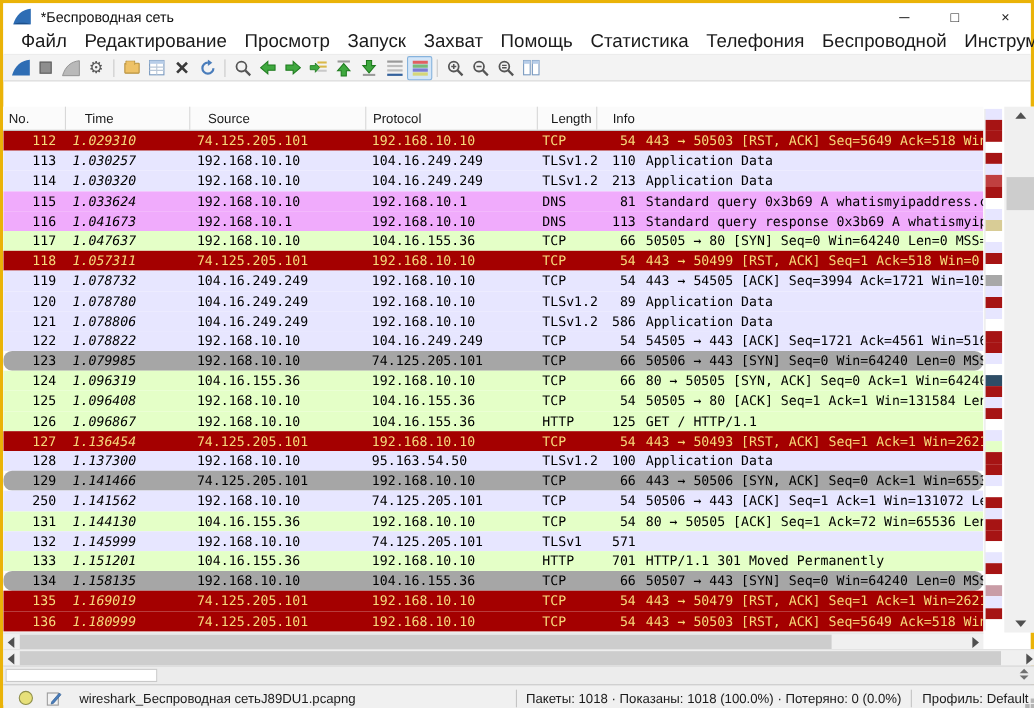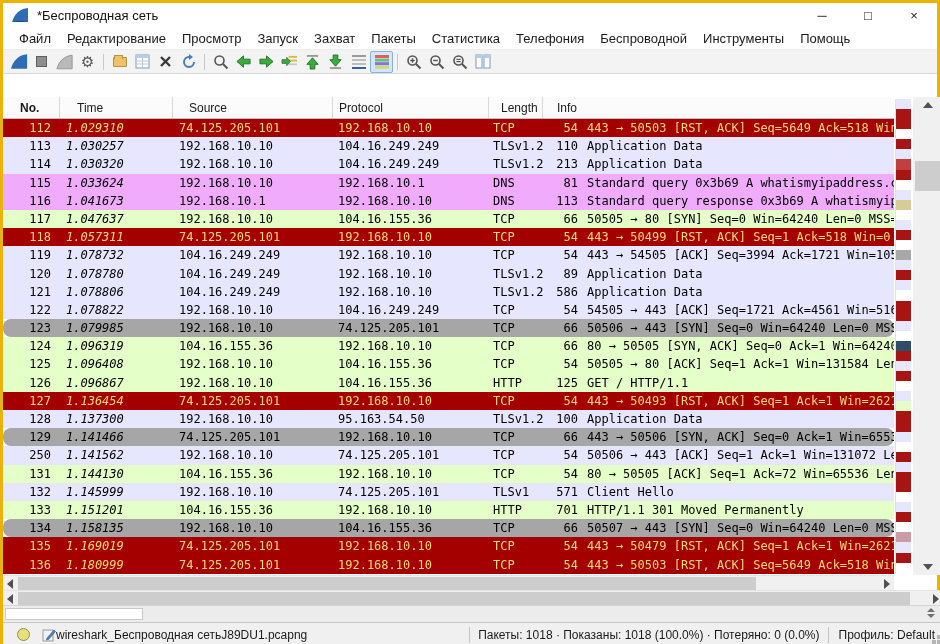--- a/index.html
+++ b/index.html
@@ -9,21 +9,21 @@
 
   
   .titlebar { position:absolute; left:0; top:0; right:0; height:24px; background:#fff; display:flex; align-items:center; }
   .title-icon { width:18px; height:16px; margin-left:8px; }
   .title-text { font-size:13px; color:#101010; margin-left:8px; flex:1; }
   .win-btns { display:flex; height:24px; }
   .win-btn { width:46px; height:24px; display:flex; align-items:center; justify-content:center; font-size:13px; color:#222; }
 
   
   .menubar { position:absolute; left:0; top:24px; right:0; height:23px; background:#fff; display:flex; align-items:center; padding-left:8px; border-bottom:1px solid #ececec; }
-  .menu-item { font-size:13px; color:#1a1a1a; padding:0 8px; }
+  .menu-item { font-size:17px; color:#1a1a1a; padding:0 8px; }
 
   
   .toolbar { position:absolute; left:0; top:47px; right:0; height:24px; background:#f3f3f3; border-bottom:1px solid #d9d9d9; display:flex; align-items:center; padding-left:4px; }
   .tbtn { width:23px; height:22px; display:flex; align-items:center; justify-content:center; position:relative; }
   .tbtn.pressed { background:#d4e6f8; border:1px solid #86b3dd; border-radius:2px; }
   .tsep { width:1px; height:16px; background:#c9c9c9; margin:0 4px; }
   .glyph { font-size:15px; color:#555; line-height:1; }
   .sq-stop { width:11px; height:11px; background:#8e8e8e; border:1px solid #606060; }
   .folder { width:14px; height:10px; background:#eec267; border:1px solid #b8923f; border-radius:1px; position:relative; }
   .folder:before { content:""; position:absolute; left:0; top:-3px; width:7px; height:3px; background:#eec267; border:1px solid #b8923f; border-bottom:none; border-radius:1px 1px 0 0; }
@@ -36,21 +36,21 @@
   .bookmark { position:absolute; left:3px; top:2px; width:15px; height:15px; }
   .apply-btn { position:absolute; right:22px; top:2px; width:26px; height:15px; background:#ececec; border:1px solid #bdbdbd; border-radius:2px; color:#a8a8a8; font-size:12px; line-height:13px; text-align:center; font-weight:bold; }
   .caret-btn { position:absolute; right:6px; top:2px; width:14px; height:15px; display:flex; align-items:center; justify-content:center; }
   .caret-down { width:0; height:0; border-left:4px solid transparent; border-right:4px solid transparent; border-top:5px solid #666; }
   .plus-btn { width:18px; height:19px; margin-left:5px; font-size:15px; color:#333; display:flex; align-items:center; justify-content:center; }
 
   
   .packetlist { position:absolute; left:0; top:94px; width:940px; height:478px; background:#fff; }
   .phead { position:absolute; left:0; top:0; width:891px; height:22px; background:#fbfbfb; border-bottom:1px solid #bfbfbf; display:grid; grid-template-columns:57px 113px 160px 156px 54px 38px 1fr; font-size:12px; color:#1a1a1a; }
   .phead .hc { border-right:1px solid #d8d8d8; display:flex; align-items:center; overflow:hidden; white-space:nowrap; }
-  .h-no{padding-left:17px;font-weight:bold;} .h-time{padding-left:17px;} .h-src{padding-left:16px;} .h-dst{padding-left:6px;} .h-proto{padding-left:6px;} .h-len{padding-left:12px;} .h-info{padding-left:14px; border-right:none!important;}
+  .h-no{padding-left:5px;} .h-time{padding-left:17px;} .h-src{padding-left:16px;} .h-dst{padding-left:6px;} .h-proto{padding-left:6px;} .h-len{padding-left:12px;} .h-info{padding-left:14px; border-right:none!important;}
   .rows { position:absolute; left:0; top:22px; width:891px; height:456px; overflow:hidden; }
   .prow { display:grid; grid-template-columns:57px 113px 160px 156px 54px 38px 1fr; height:18.2px; font-family:"DejaVu Sans Mono",monospace; font-size:12px; line-height:18.2px; color:#000; white-space:nowrap; }
   .prow .c { overflow:hidden; }
   .c-no { text-align:right; padding-right:9px; }
   .c-time { padding-left:6px;font-style:italic; }
   .c-src { padding-left:6px; }
   .c-dst { padding-left:5px; }
   .c-proto { padding-left:4px; }
   .c-len { text-align:right; padding-right:3px; }
   .c-info { padding-left:6px; }
@@ -82,21 +82,21 @@
   .strip { position:absolute; left:0; top:602px; width:940px; height:17px; background:#ececec; border-top:1px solid #d5d5d5; }
   .strip-box { position:absolute; left:2px; top:2px; width:138px; height:12px; background:#fff; border:1px solid #c9c9c9; }
   .spin { position:absolute; right:8px; top:2px; display:flex; flex-direction:column; gap:2px; align-items:center; }
   .spin .t-up { width:0;height:0;border-left:4px solid transparent;border-right:4px solid transparent;border-bottom:4px solid #707070; }
   .spin .t-dn { width:0;height:0;border-left:4px solid transparent;border-right:4px solid transparent;border-top:4px solid #707070; }
 
   
   .statusbar { position:absolute; left:0; top:619px; width:940px; height:24px; background:#f0f0f0; border-top:1px solid #c8c8c8; display:flex; align-items:center; font-size:12px; color:#1a1a1a; }
   .expert-dot { width:13px; height:13px; border-radius:50%; background:#e7e07a; border:1px solid #8f8f4a; margin-left:14px; }
   .comment-ic { margin-left:12px; width:14px; height:14px; }
-  .sb-file { flex:1; overflow:hidden; white-space:nowrap; }
+  .sb-file { margin-left:16px; flex:1; overflow:hidden; white-space:nowrap; }
   .sb-sep { width:1px; height:16px; background:#c4c4c4; margin:0 4px; }
   .sb-stats { white-space:nowrap; padding:0 4px; }
   .sb-profile { white-space:nowrap; padding:0 8px 0 6px; }
   .grip { position:absolute; right:2px; bottom:2px; width:4px; height:4px; background:#b5b5b5; box-shadow:-5px 0 0 #b5b5b5, 0 -5px 0 #b5b5b5; }
 </style>
 </head>
 <body>
 
 <div class="window">
 
@@ -112,21 +112,21 @@
       <div class="win-btn">×</div>
     </div>
   </div>
 
   <div class="menubar" id="menu-items">
       <span class="menu-item">Файл</span>
       <span class="menu-item">Редактирование</span>
       <span class="menu-item">Просмотр</span>
       <span class="menu-item">Запуск</span>
       <span class="menu-item">Захват</span>
-      <span class="menu-item">Пакеты</span>
+      <span class="menu-item">Помощь</span>
       <span class="menu-item">Статистика</span>
       <span class="menu-item">Телефония</span>
       <span class="menu-item">Беспроводной</span>
       <span class="menu-item">Инструменты</span>
       <span class="menu-item">Помощь</span>
     </div>
 
   <div class="toolbar">
     <div class="tbtn">
       <svg width="18" height="17" viewBox="0 0 20 18">
@@ -446,21 +446,20 @@
           <div class="c c-len">54</div>
           <div class="c c-info">80 → 50505 [ACK] Seq=1 Ack=72 Win=65536 Len=0</div>
         </div>
         <div class="prow k-lav">
           <div class="c c-no">132</div>
           <div class="c c-time">1.145999</div>
           <div class="c c-src">192.168.10.10</div>
           <div class="c c-dst">74.125.205.101</div>
           <div class="c c-proto">TLSv1</div>
           <div class="c c-len">571</div>
-          <div class="c c-info">Client Hello</div>
         </div>
         <div class="prow k-green">
           <div class="c c-no">133</div>
           <div class="c c-time">1.151201</div>
           <div class="c c-src">104.16.155.36</div>
           <div class="c c-dst">192.168.10.10</div>
           <div class="c c-proto">HTTP</div>
           <div class="c c-len">701</div>
           <div class="c c-info">HTTP/1.1 301 Moved Permanently</div>
         </div>

